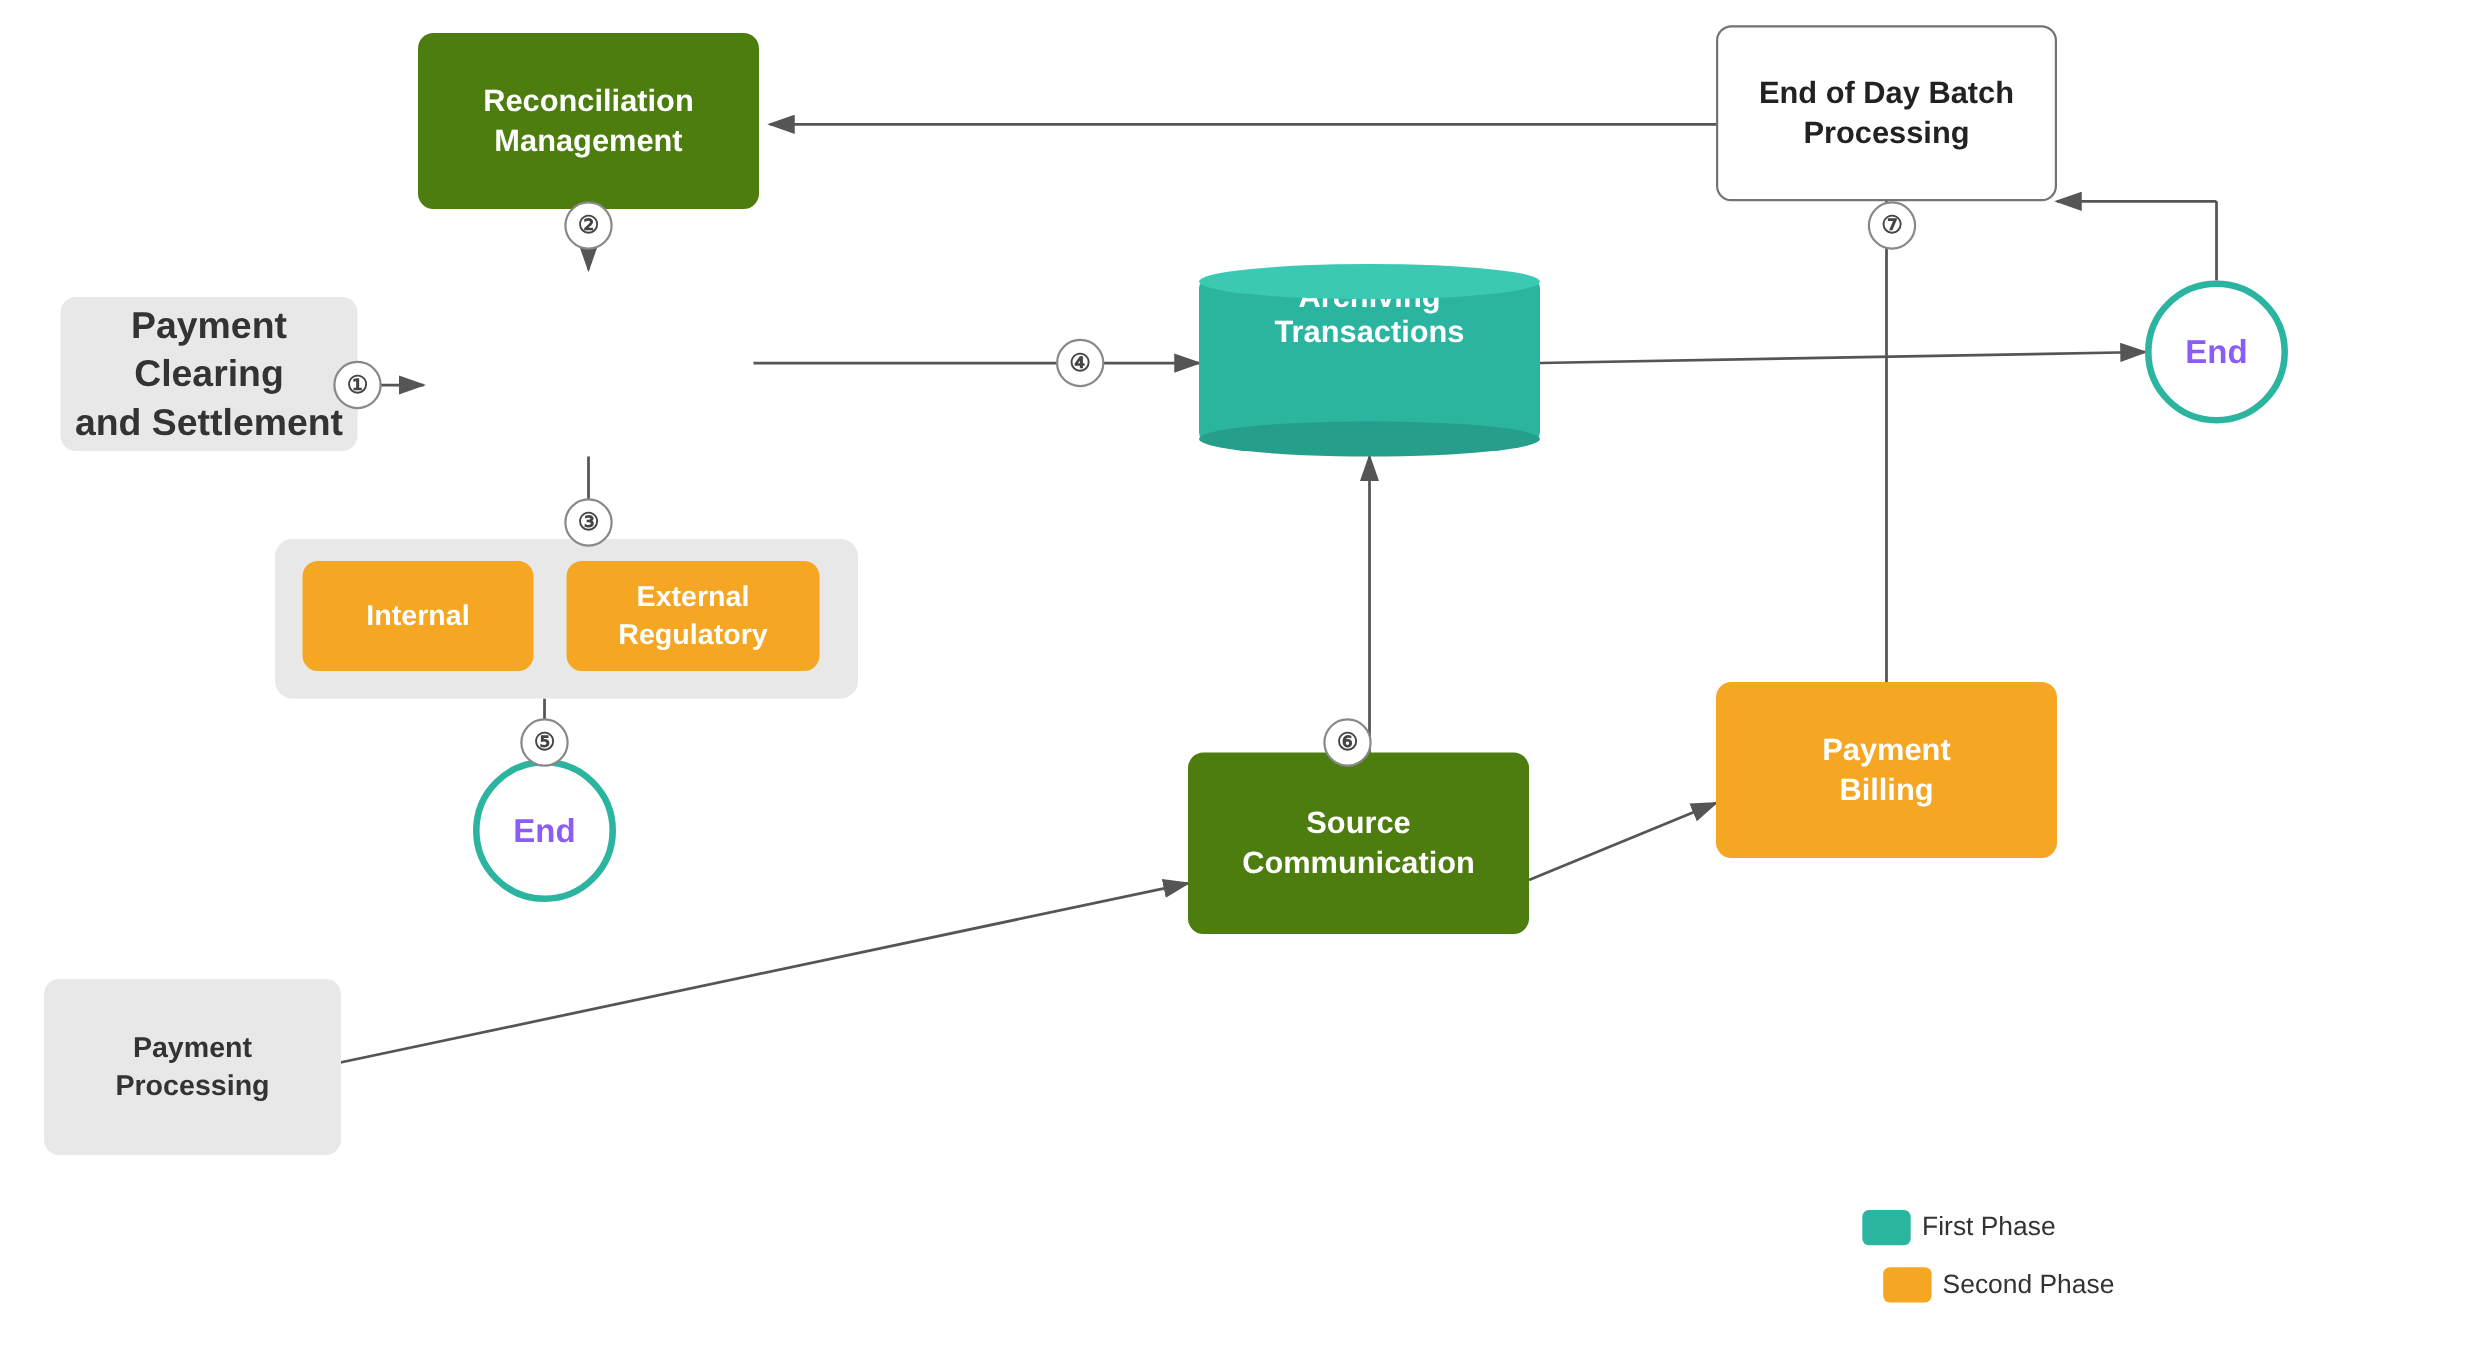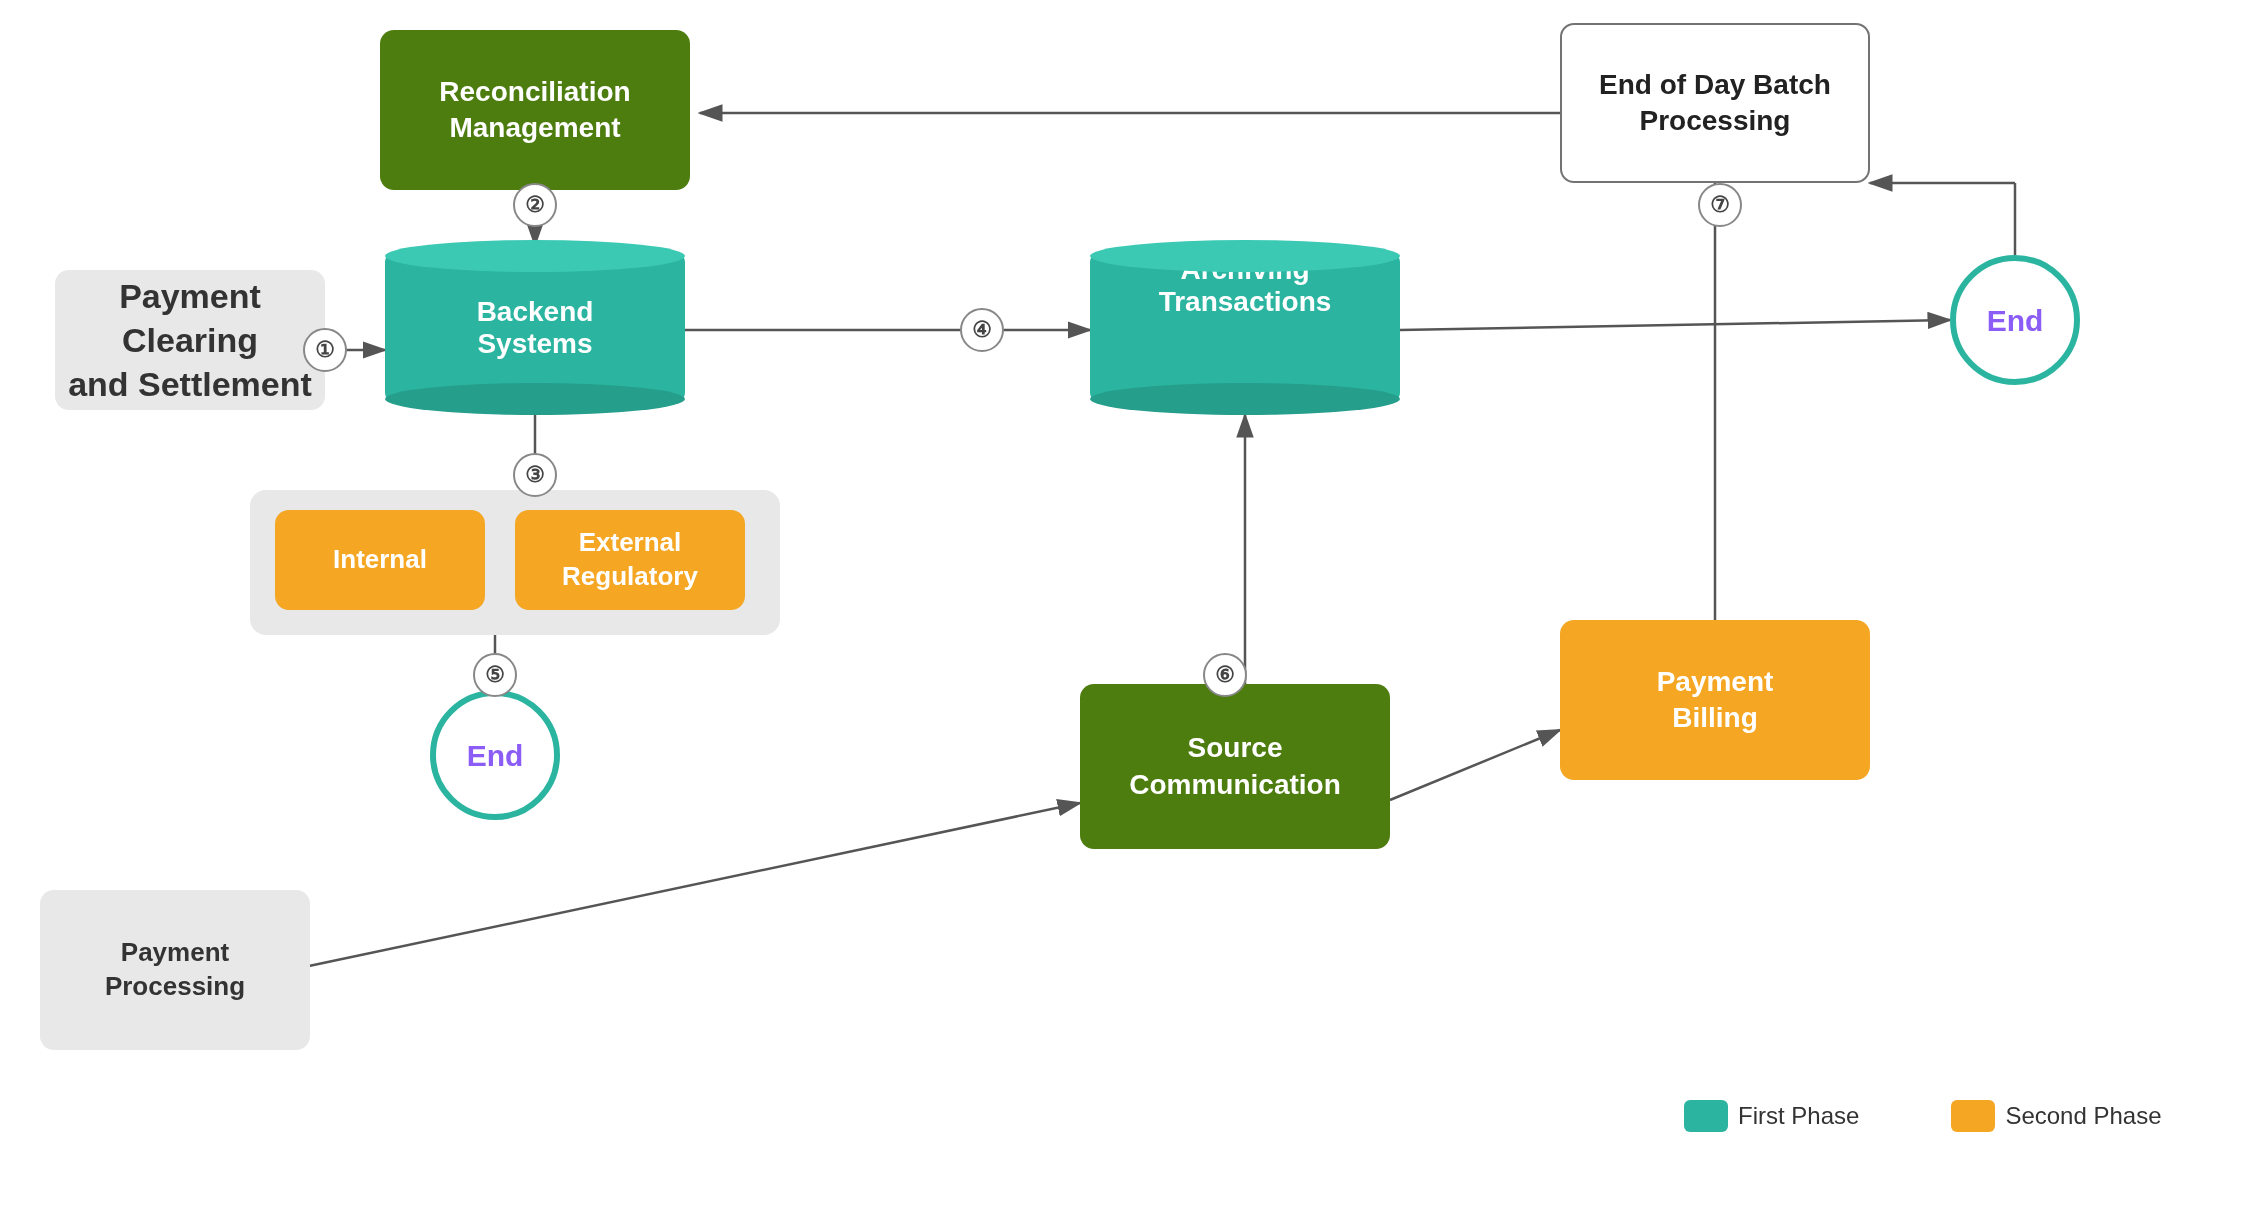--- a/index.html
+++ b/index.html
@@ -152,31 +152,20 @@
   <div class="node node-teal-rect" style="left:380px; top:30px; width:310px; height:160px;">
     <span style="white-space:pre-line;">Reconciliation
 Management</span>
   </div>
 
   <div class="node node-white-rect" style="left:1560px; top:23px; width:310px; height:160px;">
     <span style="white-space:pre-line; font-size:28px; font-weight:600; color:#222;">End of Day Batch
 Processing</span>
   </div>
 
-  <div style="position:absolute; left:385px; top:240px; width:300px; height:175px;">
-
-    <div style="position:absolute; top:14px; left:0; width:300px; height:147px; background:#2bb5a0; border-radius:8px; display:flex; align-items:center; justify-content:center; z-index:1;">
-      <span style="color:#fff; font-weight:700; font-size:28px; text-align:center; white-space:pre-line; position:relative; z-index:3;">Backend
-Systems</span>
-    </div>
-
-    <div style="position:absolute; top:0; left:0; width:300px; height:32px; background:#3cc9b4; border-radius:50%; z-index:2;"></div>
-
-    <div style="position:absolute; bottom:0; left:0; width:300px; height:32px; background:#259e8c; border-radius:50%; z-index:2;"></div>
-  </div>
 
   <div style="position:absolute; left:1090px; top:240px; width:310px; height:175px;">
     <div style="position:absolute; top:14px; left:0; width:310px; height:147px; background:#2bb5a0; border-radius:8px; display:flex; align-items:flex-start; justify-content:center; z-index:1;">
       <span style="color:#fff; font-weight:700; font-size:28px; text-align:center; white-space:pre-line; position:relative; z-index:3;">Archiving
 Transactions</span>
     </div>
     <div style="position:absolute; top:0; left:0; width:310px; height:32px; background:#3cc9b4; border-radius:50%; z-index:2;"></div>
     <div style="position:absolute; bottom:0; left:0; width:310px; height:32px; background:#259e8c; border-radius:50%; z-index:2;"></div>
   </div>
 
@@ -232,21 +221,21 @@
   <div class="step-circle" style="left:473px; top:653px;">
     <span>⑤</span>
   </div>
   <div class="step-circle" style="left:1203px; top:653px;">
     <span>⑥</span>
   </div>
   <div class="step-circle" style="left:1698px; top:183px;">
     <span>⑦</span>
   </div>
 
-  <div class="legend" style="left:1684px; top:1100px;">
+  <div class="legend" style="left:1640px; top:1100px;flex-direction:column;">
     <div class="legend-item">
       <div class="legend-box" style="background:#2bb5a0;"></div>
       <span>First Phase</span>
     </div>
     <div class="legend-item" style="margin-left:40px;padding-left:32px;">
       <div class="legend-box" style="background:#f5a623;"></div>
       <span>Second Phase</span>
     </div>
   </div>
 

